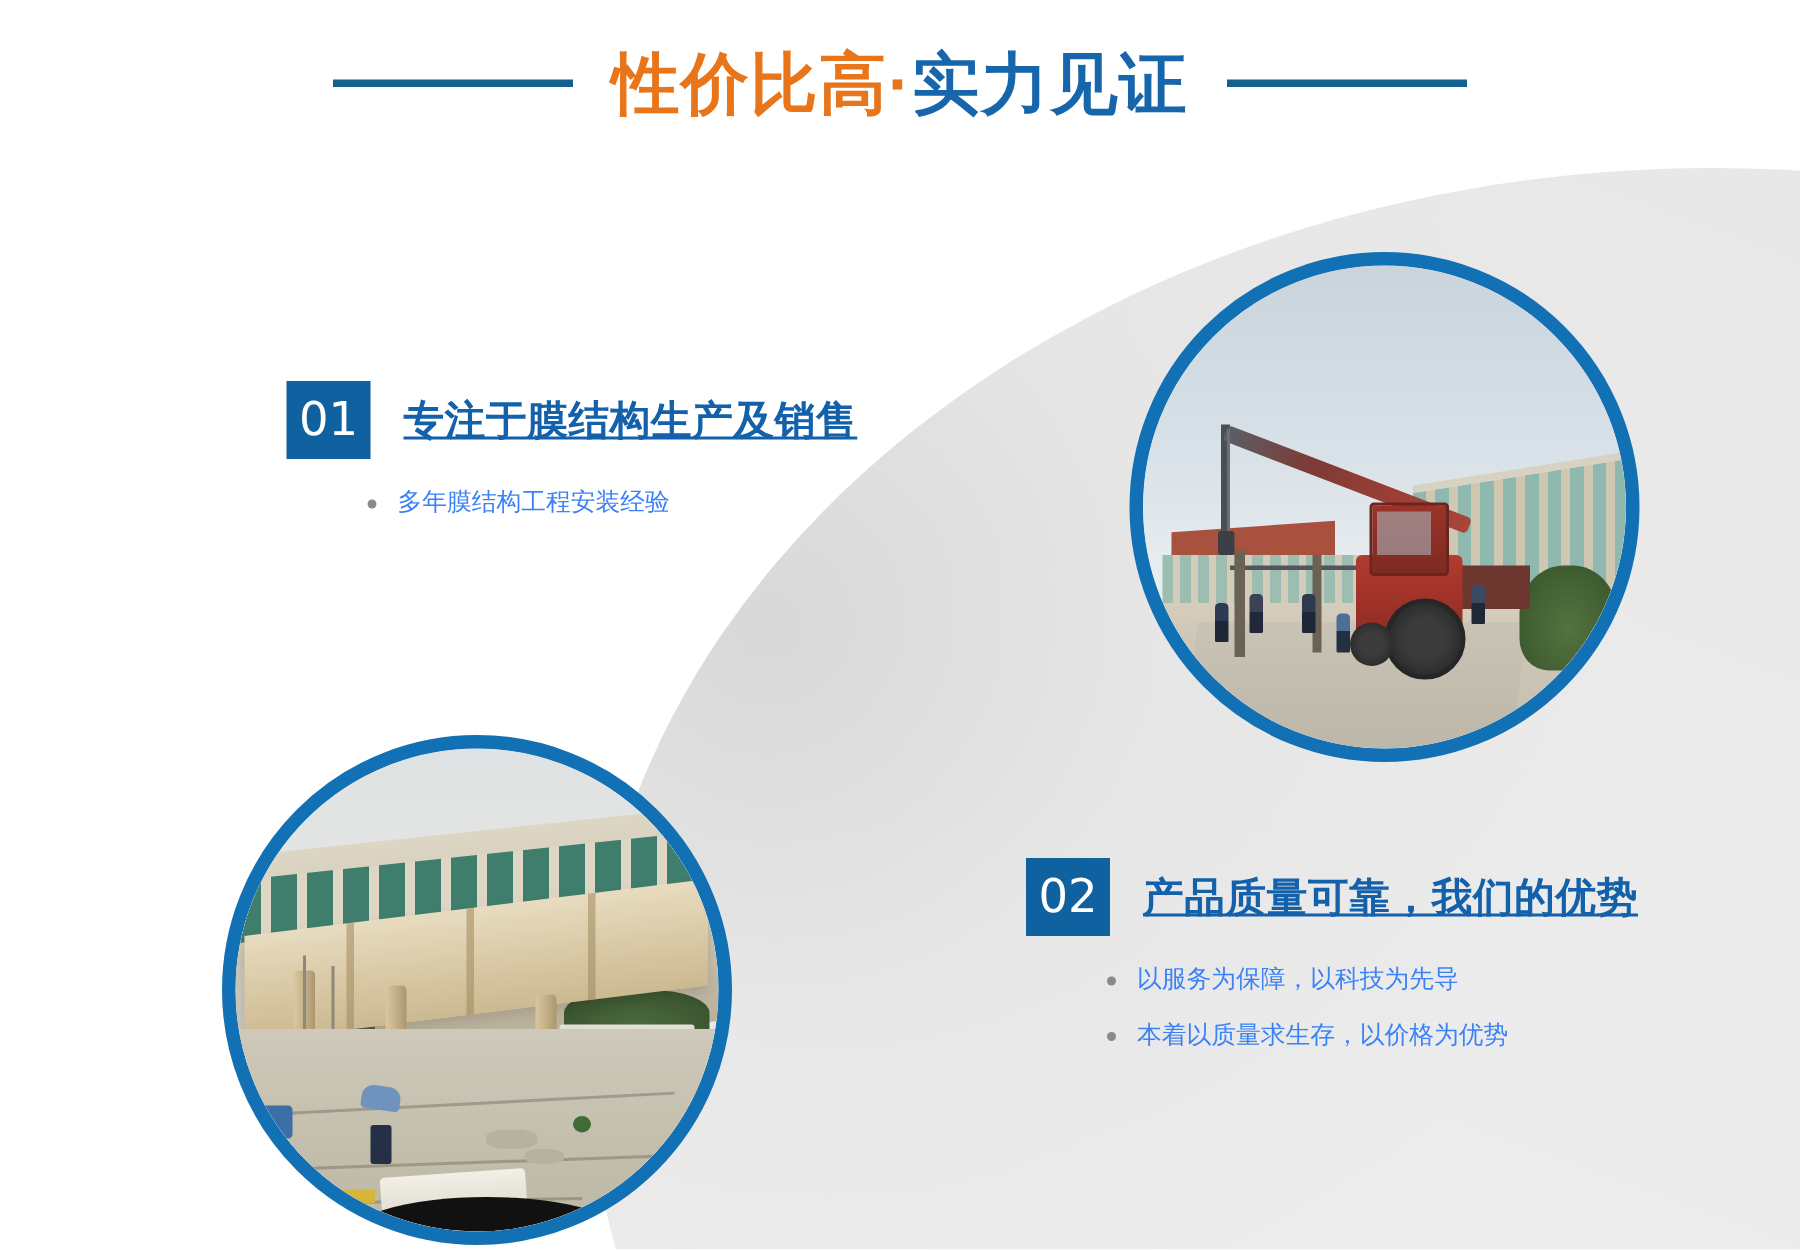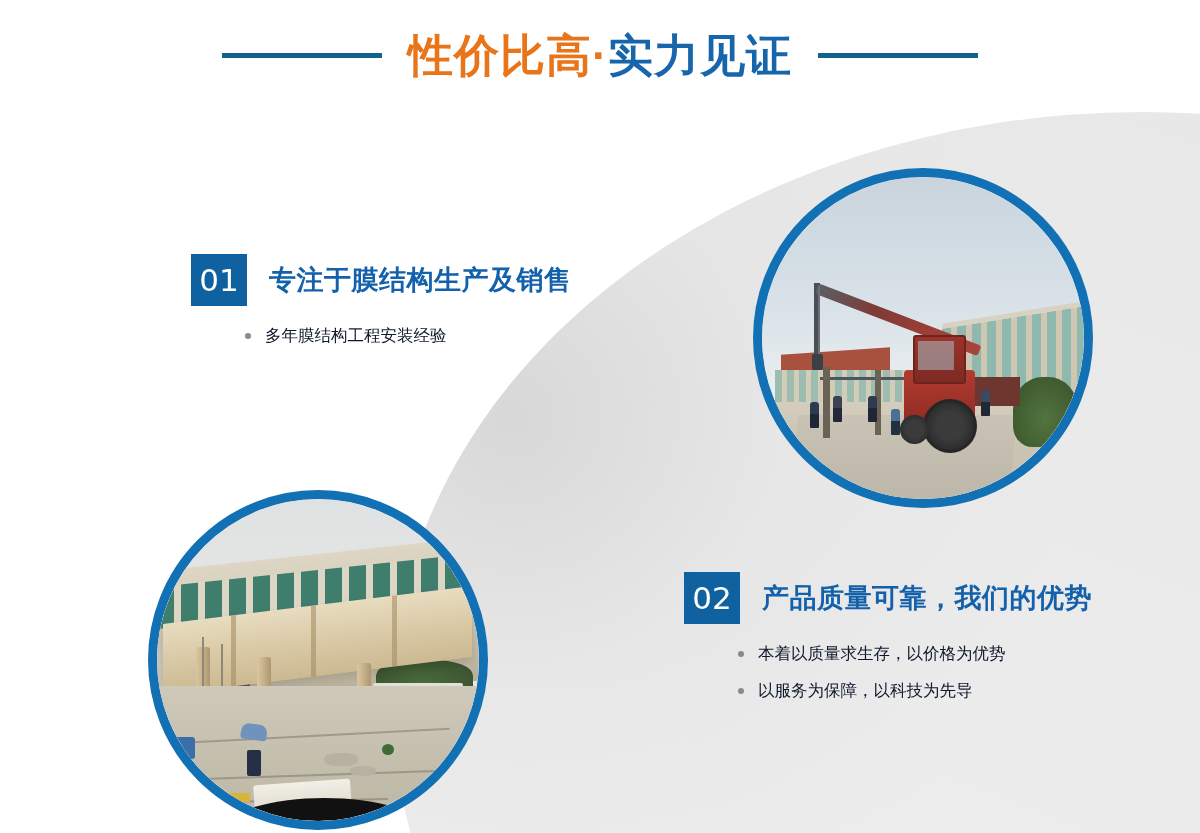--- a/index.html
+++ b/index.html
@@ -103,34 +103,35 @@
     font-family: "DejaVu Sans", sans-serif;
   }
   .feature-title {
     margin-left: 22px;
     color: #1461ab;
     font-size: 27px;
     font-weight: bold;
     line-height: 52px;
     white-space: nowrap;
     letter-spacing: 0.5px;
+    text-decoration: underline;
   }
 
   .bullets {
     list-style: none;
     margin: 14px 0 0 0;
     padding: 0;
   }
   #feature-01 .bullets { margin-left: 78px; width: 420px; }
   #feature-02 .bullets { margin-left: 78px; width: 400px; }
 
   .bullets li {
     position: relative;
     padding-left: 24px;
-    color: #0f172a;
+    color: #3b82f6;
     font-size: 16.5px;
     line-height: 31px;
     margin-bottom: 6px;
   }
   .bullets li::before {
     content: "";
     position: absolute;
     left: 4px;
     top: 13px;
     width: 6px;
@@ -567,18 +568,18 @@
       <div class="dark-strip2"></div>
     </div>
   </div>
 
   <div class="feature" id="feature-02">
     <div class="feature-head">
       <div class="badge">02</div>
       <div class="feature-title">产品质量可靠，我们的优势</div>
     </div>
     <ul class="bullets">
+      <li>以服务为保障，以科技为先导</li>
       <li>本着以质量求生存，以价格为优势</li>
-      <li>以服务为保障，以科技为先导</li>
     </ul>
   </div>
 
 </div>
 
 </body></html>

